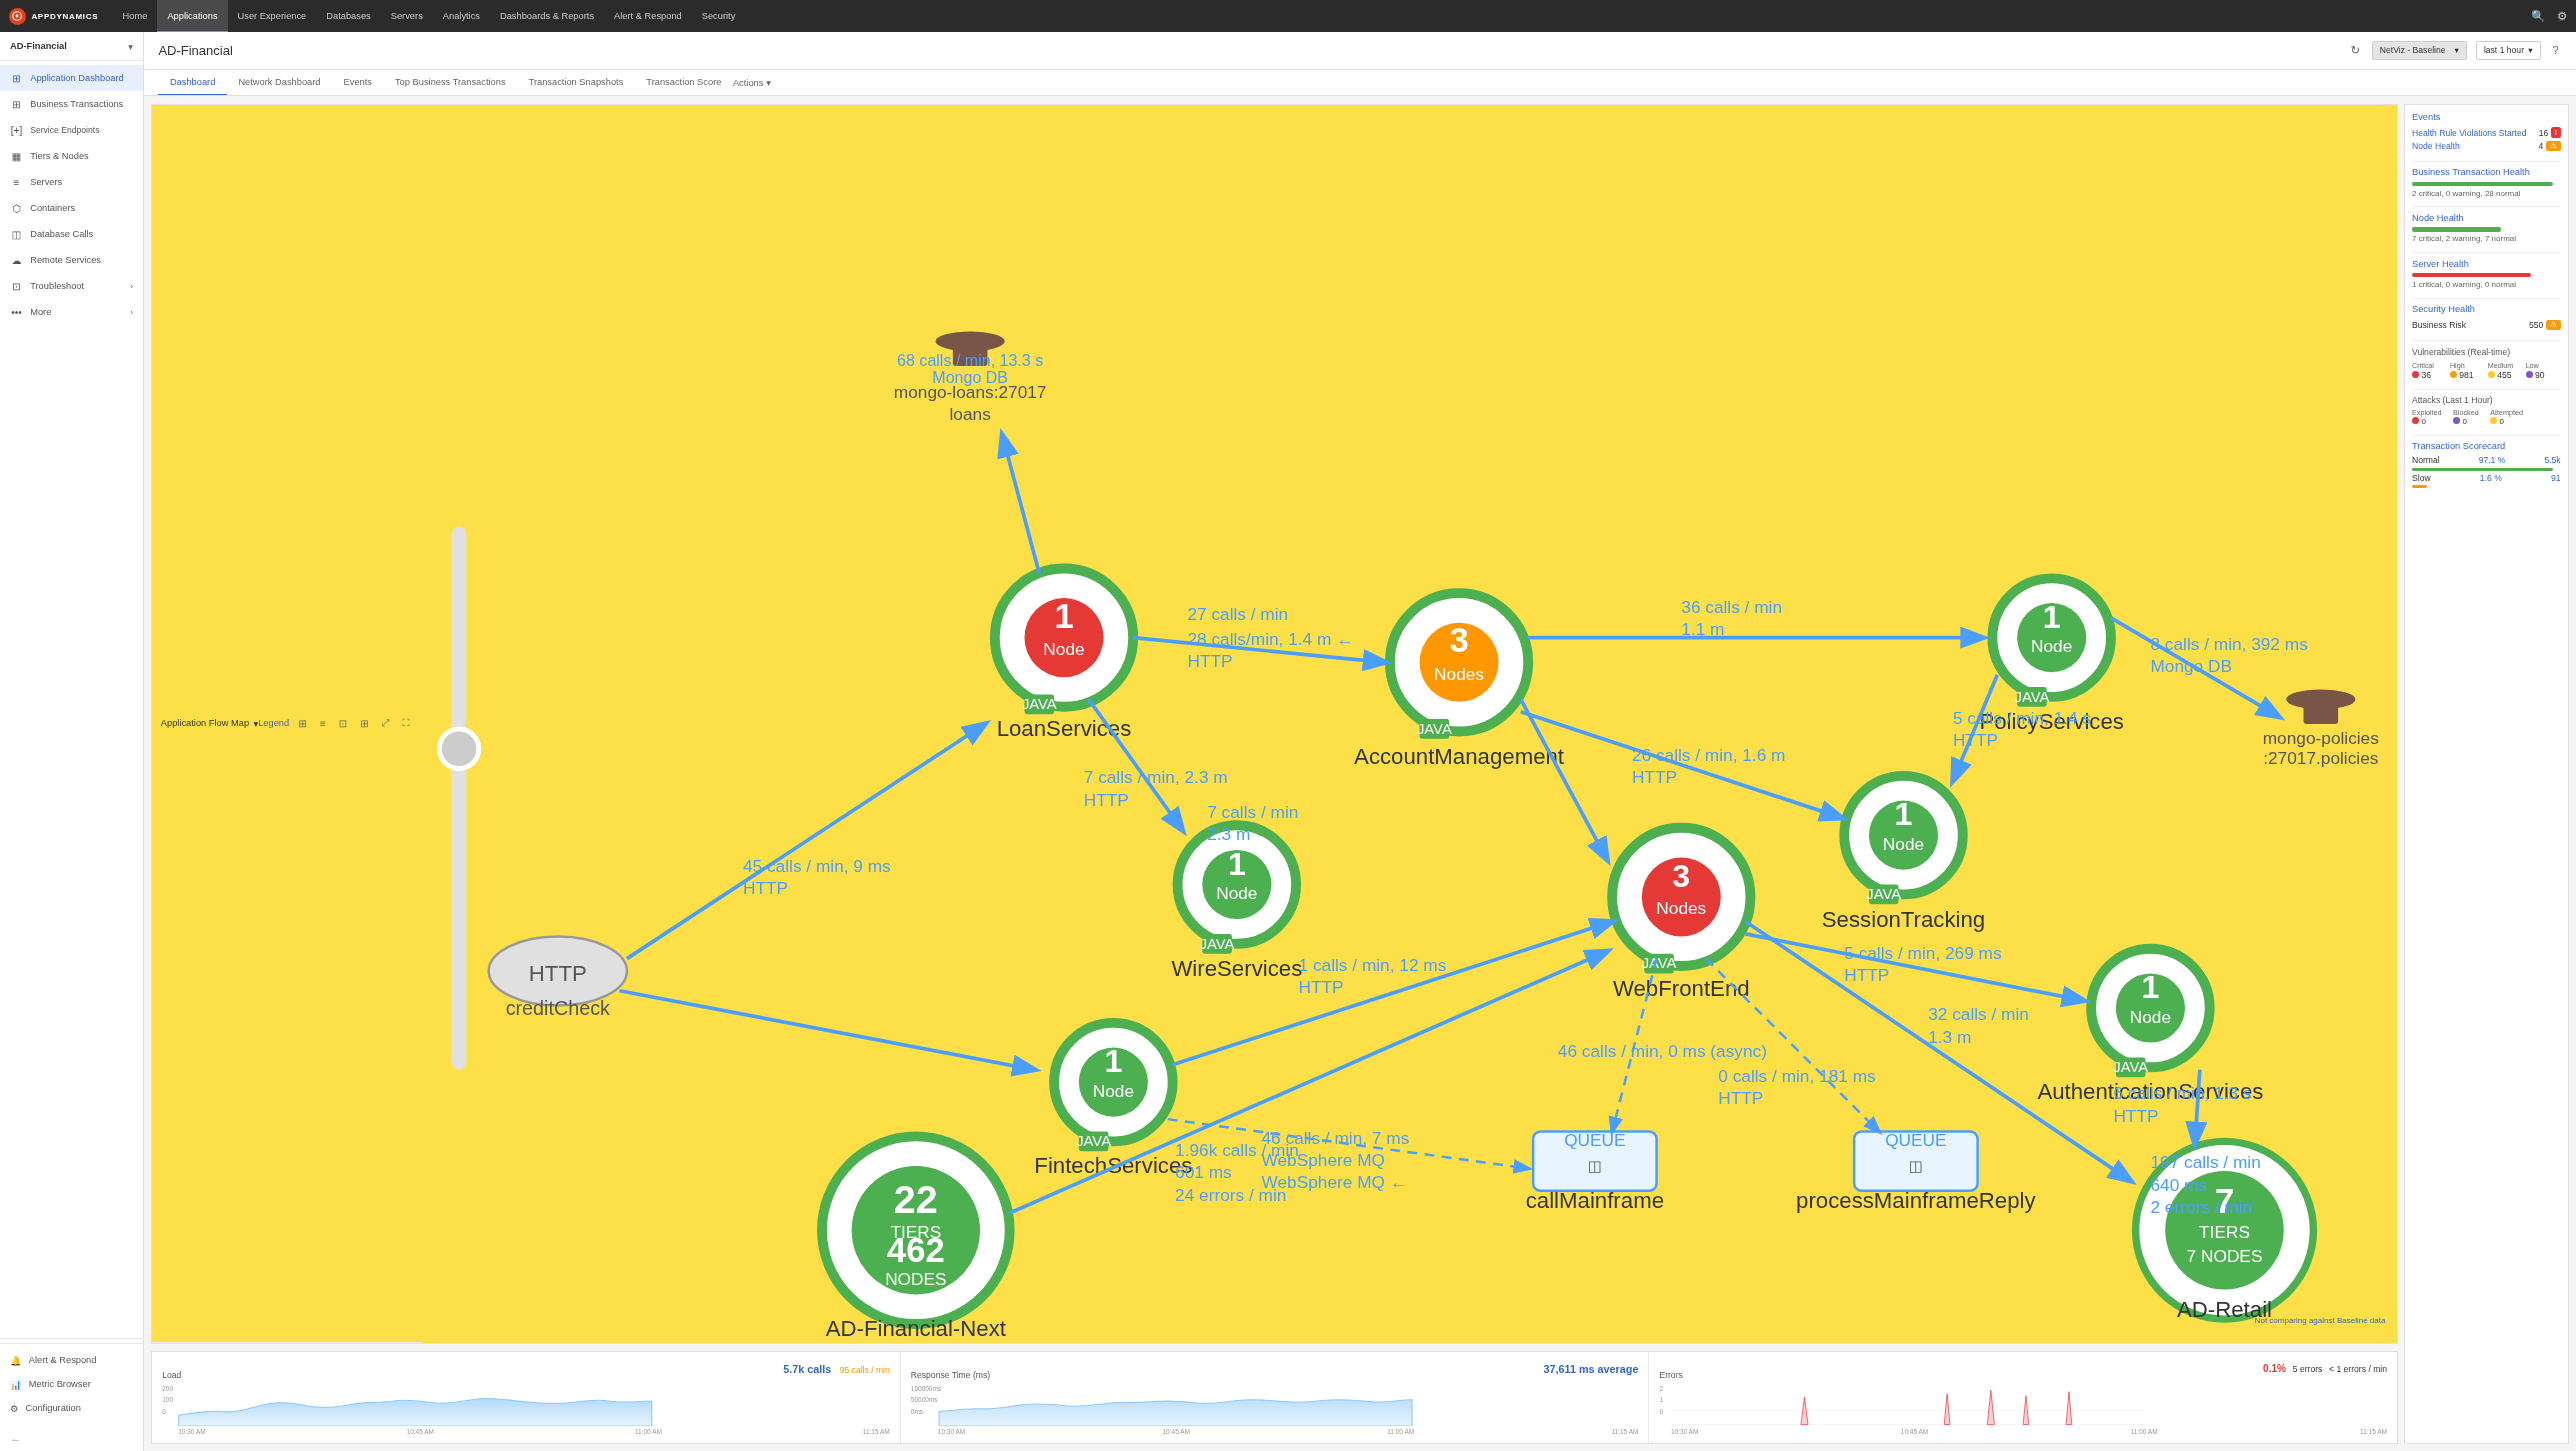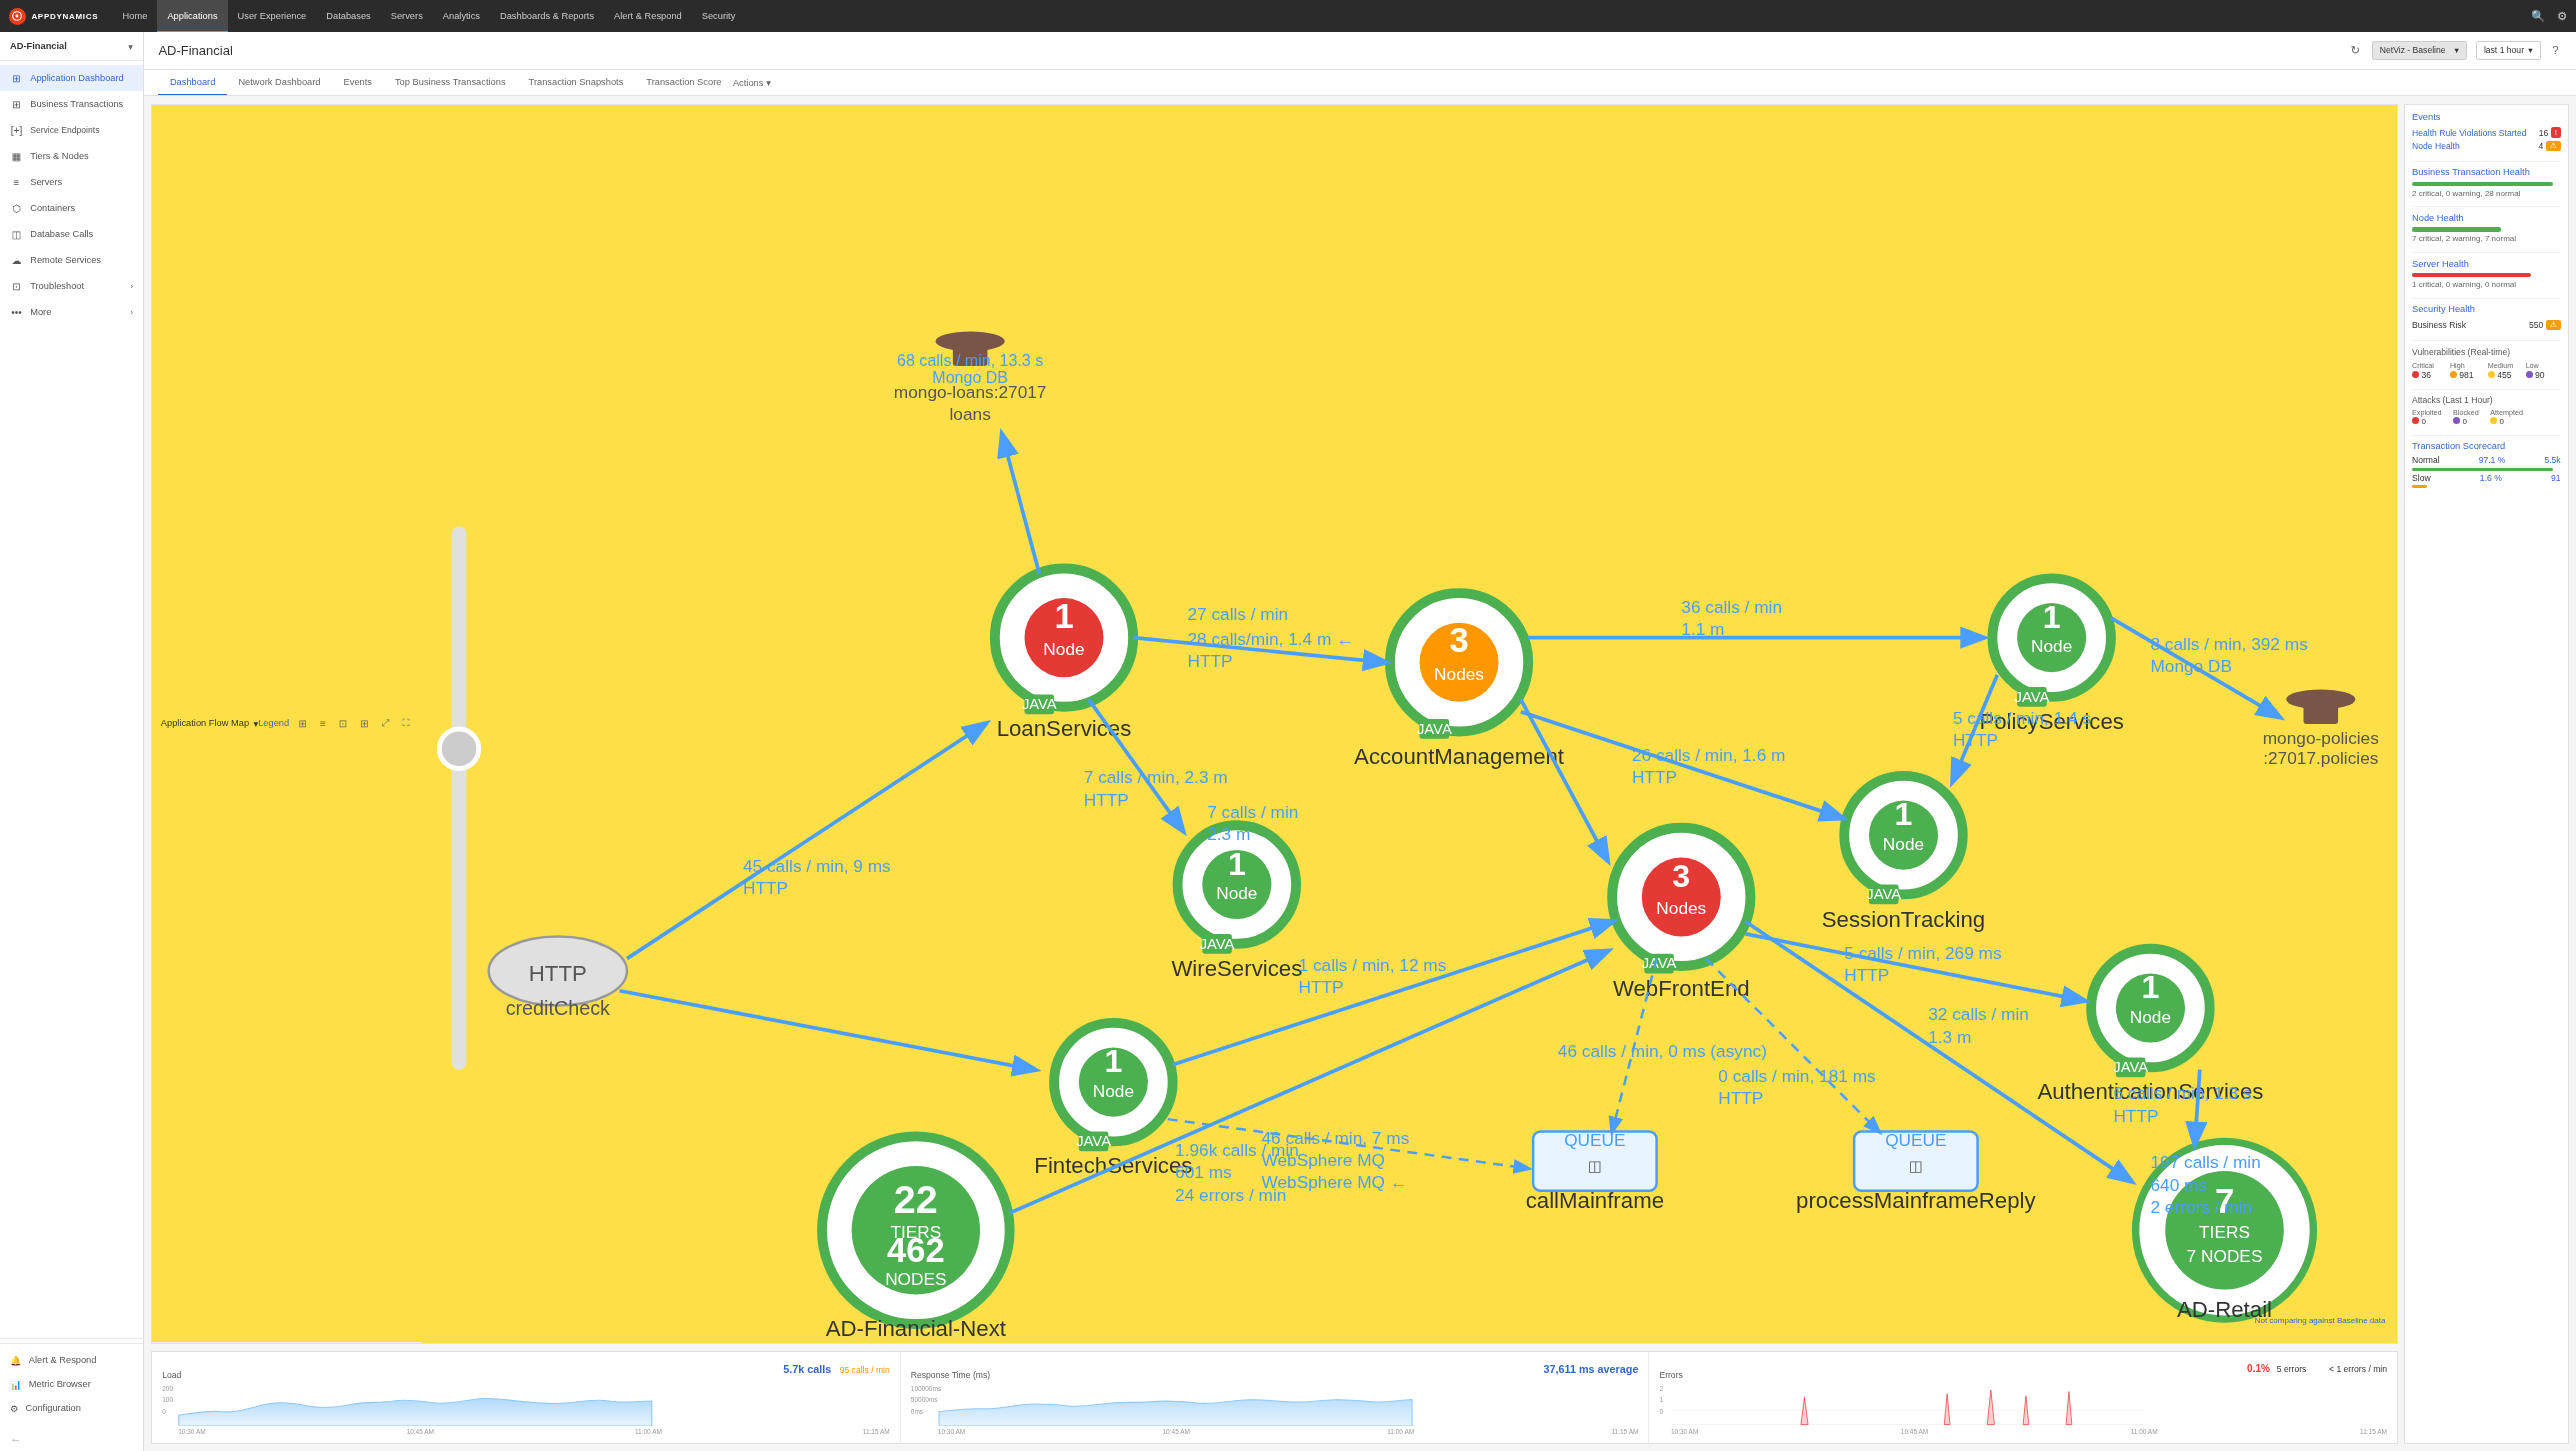--- a/index.html
+++ b/index.html
@@ -523,21 +523,21 @@
               </div>
             </div>
           </div>
 
           <div class="stat-panel">
             <div class="stat-header">
               <span class="stat-title">Errors</span>
               <div>
                 <span style="font-size:10px; font-weight:600; color:#e53935;">0.1%</span>
                 <span style="font-size:8.6px; color:#333; margin-left:4.3px;">5 errors</span>
-                <span style="font-size:8.6px; color:#333; margin-left:20px;">&lt; 1 errors / min</span>
+                <span style="font-size:8.6px; color:#333; margin-left:4px;">&lt; 1 errors / min</span>
               </div>
             </div>
             <div class="chart-container">
               <div style="position:relative; height:50px;">
                 <div style="position:absolute; left:0; top:0; font-size:6.5px; color:#999; line-height:1.8;">
                   <div>2</div>
                     <div>1</div>
                     <div>0</div>
                 </div>
                 <svg width="100%" height="43" style="margin-left:11.5px; width:calc(100% - 11.5px);" viewBox="0 0 996.672 60">

